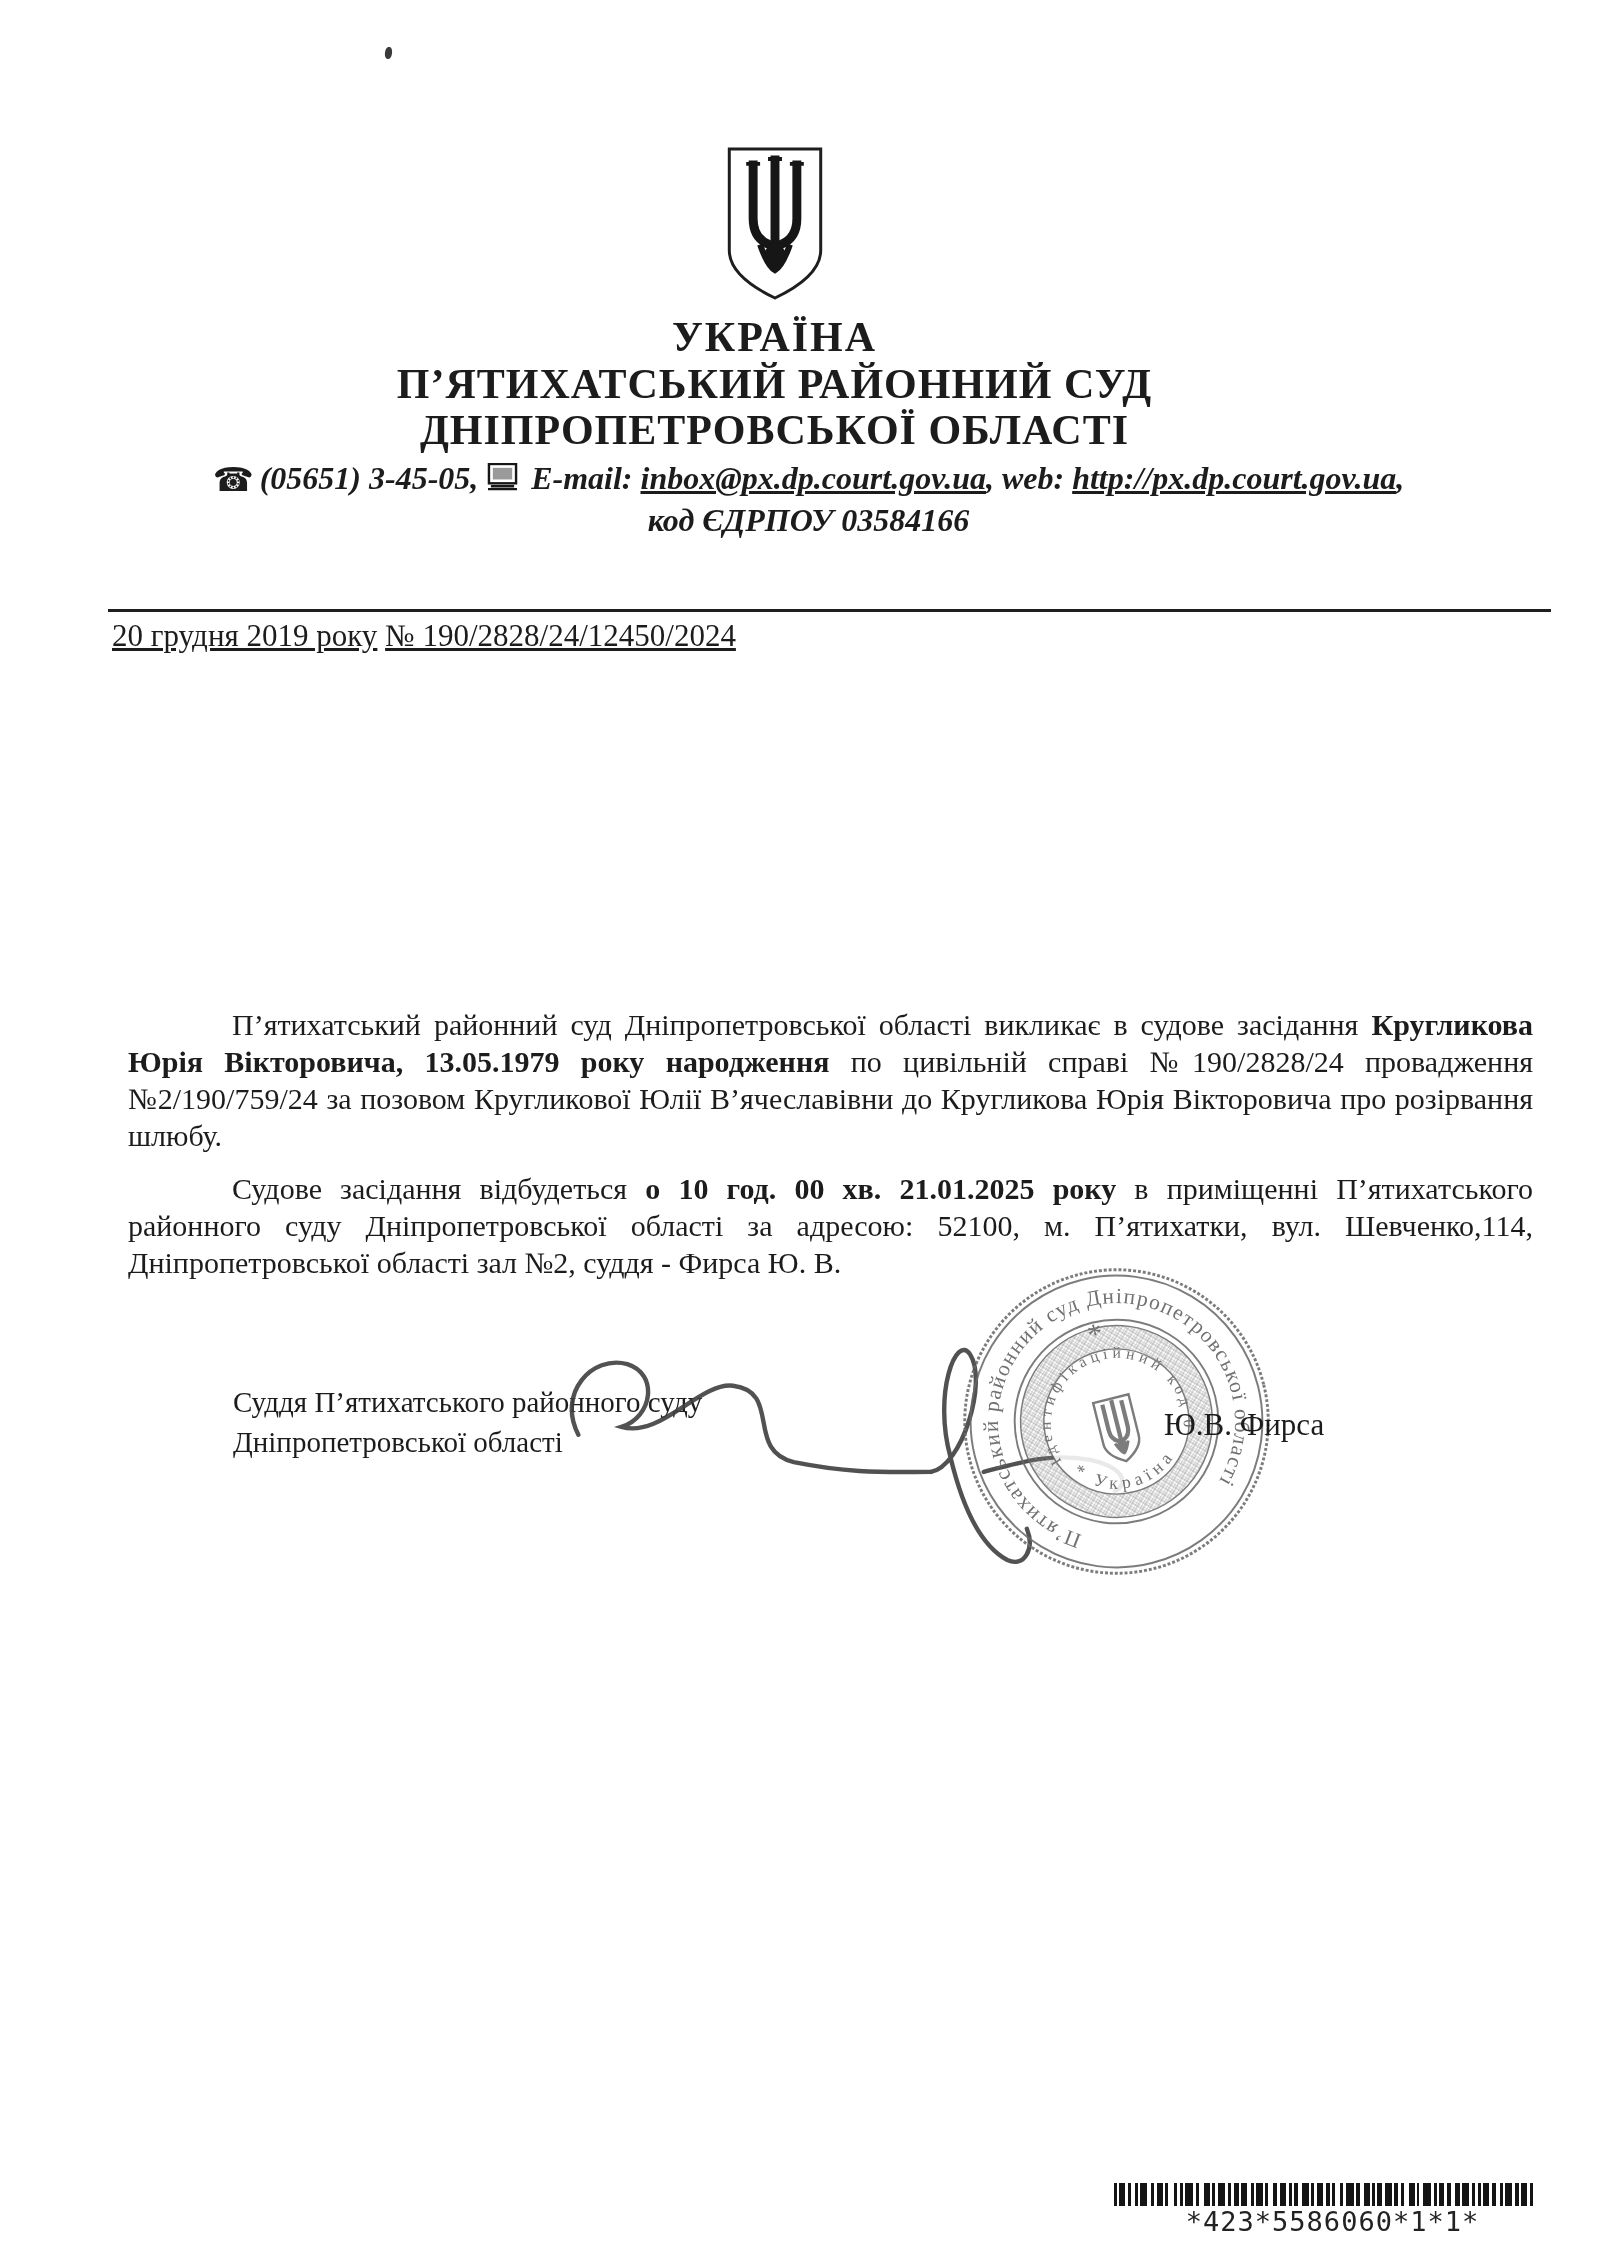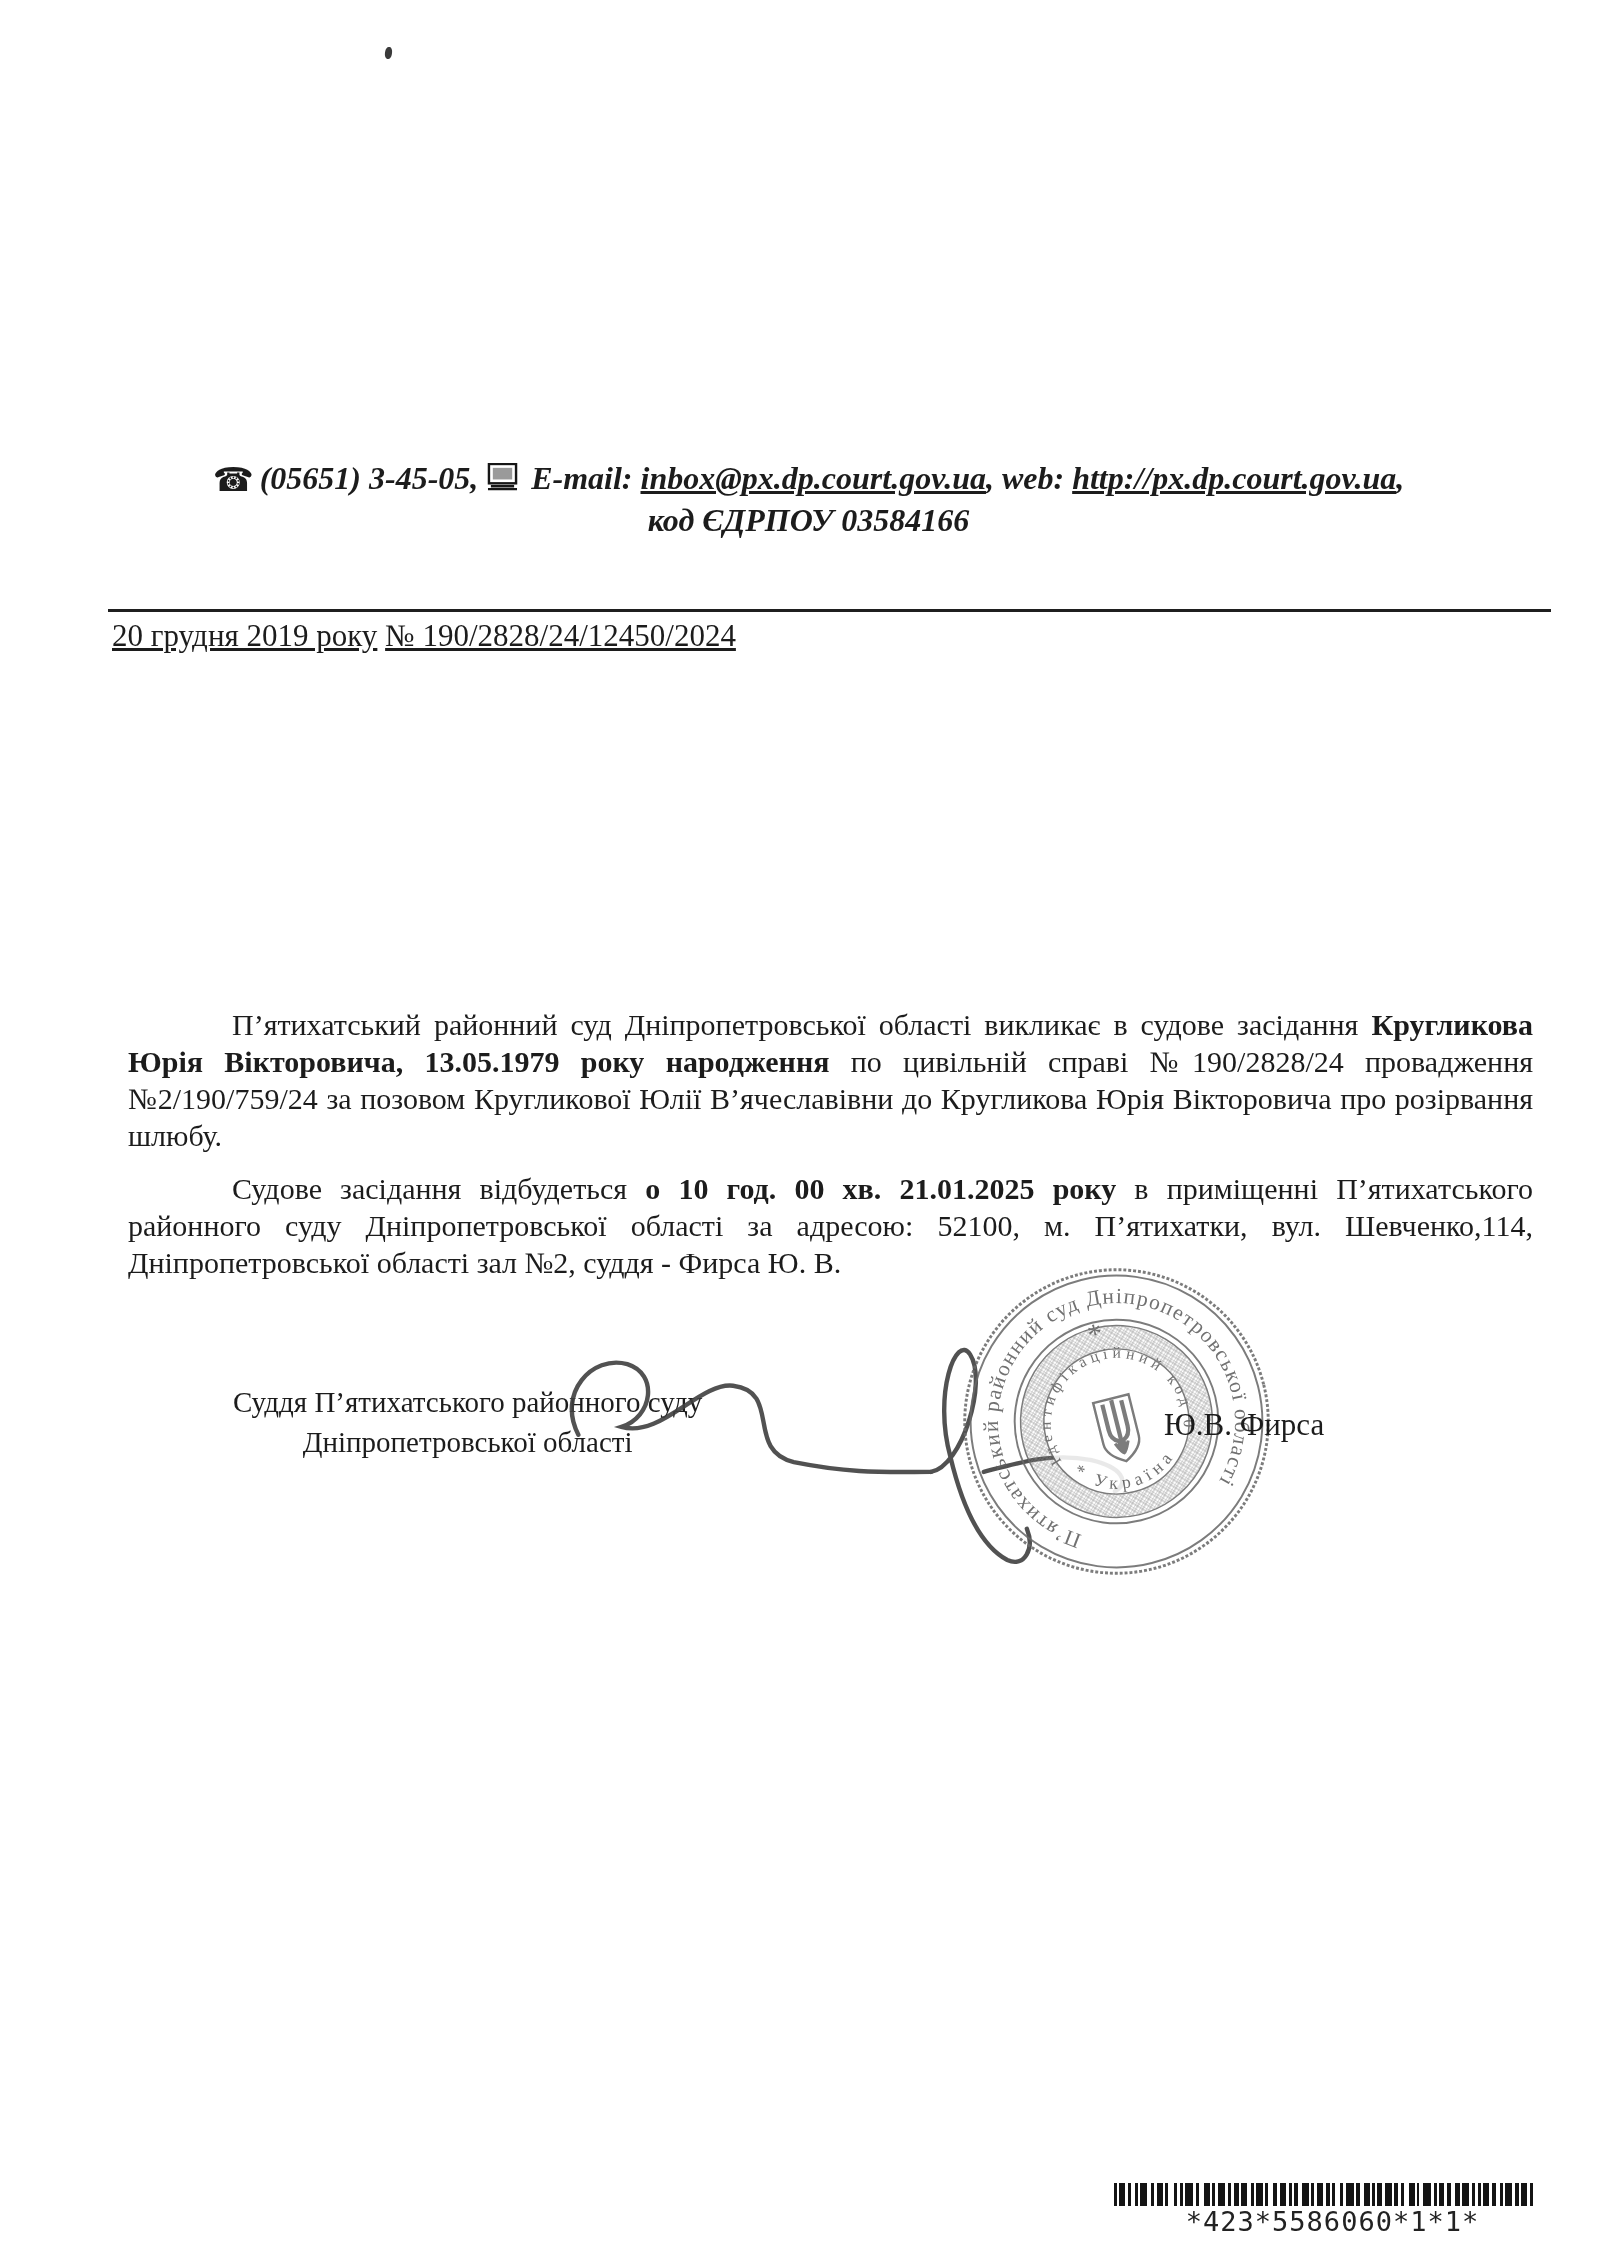--- a/index.html
+++ b/index.html
@@ -19,38 +19,54 @@
   
   .rule{position:absolute;top:609px;left:108px;width:1443px;height:2.9px;background:#1f1f1f;}
   .refline{position:absolute;top:618px;left:112px;font-size:31px;}
   .refline span{text-decoration:underline;}
   
   .recipient{position:absolute;top:760px;left:1015px;font-size:31px;line-height:39px;white-space:nowrap;}
   
   .bodytext{position:absolute;top:990px;left:112px;width:1437px;font-size:30px;line-height:37px;text-align:justify;}
   .bodytext p{margin:16px;text-indent:104px;}
   
-  .sigblock{position:absolute;top:1382px;left:233px;font-size:29px;line-height:40px;text-align:center;}
+  .sigblock{position:absolute;top:1382px;left:233px;font-size:29px;line-height:40px;}
   .signame{position:absolute;top:1407px;left:1164px;font-size:31px;}
   .sig-svg{position:absolute;top:1325px;left:541px;width:676px;height:284px;}
   .stamp{position:absolute;top:1258px;left:953px;width:327px;height:327px;transform:rotate(-14deg);opacity:.88;}
   
   .barcode{position:absolute;top:2183px;left:1114px;width:437px;}
   .bars{display:flex;height:22.5px;}
   .bars span{display:block;height:100%;}
   .bars .b{background:#141414;}
   .bctext{text-align:center;font-family:"DejaVu Sans Mono",monospace;font-size:27px;letter-spacing:1px;color:#222;margin-top:0px;}
 </style>
 </head>
 <body>
 
 <div class="page">
 
   <div class="speck"></div>
 
+  <div class="hdr">
+    <svg class="emblem" width="100" height="157" viewBox="0 0 100 158">
+      <path d="M4 4 H96 V106 Q96 132 50 154 Q4 132 4 106 Z" fill="none" stroke="#1e1e1e" stroke-width="3"></path>
+      <g stroke="#161616" fill="none" stroke-linecap="square">
+        <path d="M28 20 V74 Q28 94 44 100" stroke-width="9"></path>
+        <path d="M72 20 V74 Q72 94 56 100" stroke-width="9"></path>
+        <path d="M50 15 V96" stroke-width="9"></path>
+        <path d="M23 19 h10 M67 19 h10 M45 14 h10" stroke-width="4"></path>
+        <path d="M36 103 Q43 122 50 126 Q57 122 64 103" stroke-width="6"></path>
+      </g>
+      <path d="M50 92 L61 108 L50 126 L39 108 Z" fill="#161616"></path>
+    </svg>
+    <div class="country">УКРАЇНА</div>
+    <div class="court">П’ЯТИХАТСЬКИЙ РАЙОННИЙ СУД</div>
+    <div class="court">ДНІПРОПЕТРОВСЬКОЇ ОБЛАСТІ</div>
+  </div>
 
   <div class="contact">
     <div>
       <span class="phone-glyph">☎</span><span>(05651) 3-45-05,</span>
       <svg class="ico" width="33" height="30" viewBox="0 0 34 31">
         <rect x="3" y="1" width="28" height="20" fill="none" stroke="#161616" stroke-width="2.5"></rect>
         <rect x="7" y="5" width="20" height="12" fill="#9a9a9a"></rect>
         <path d="M2 27 h30 M5 24 h24" stroke="#161616" stroke-width="2.5"></path>
       </svg><span> E-mail: </span><span class="u">inbox@px.dp.court.gov.ua</span><span>, web: </span><span class="u">http://px.dp.court.gov.ua</span><span>,</span>
     </div>

